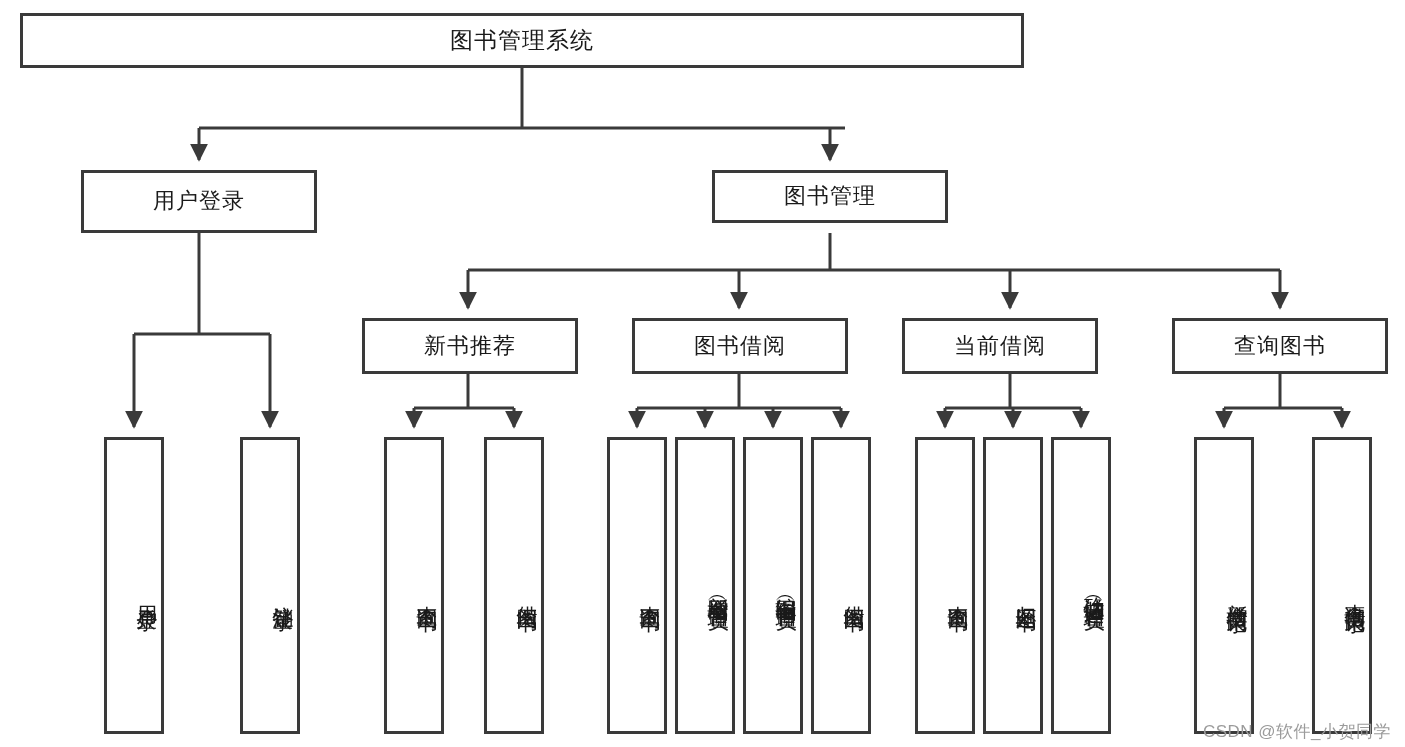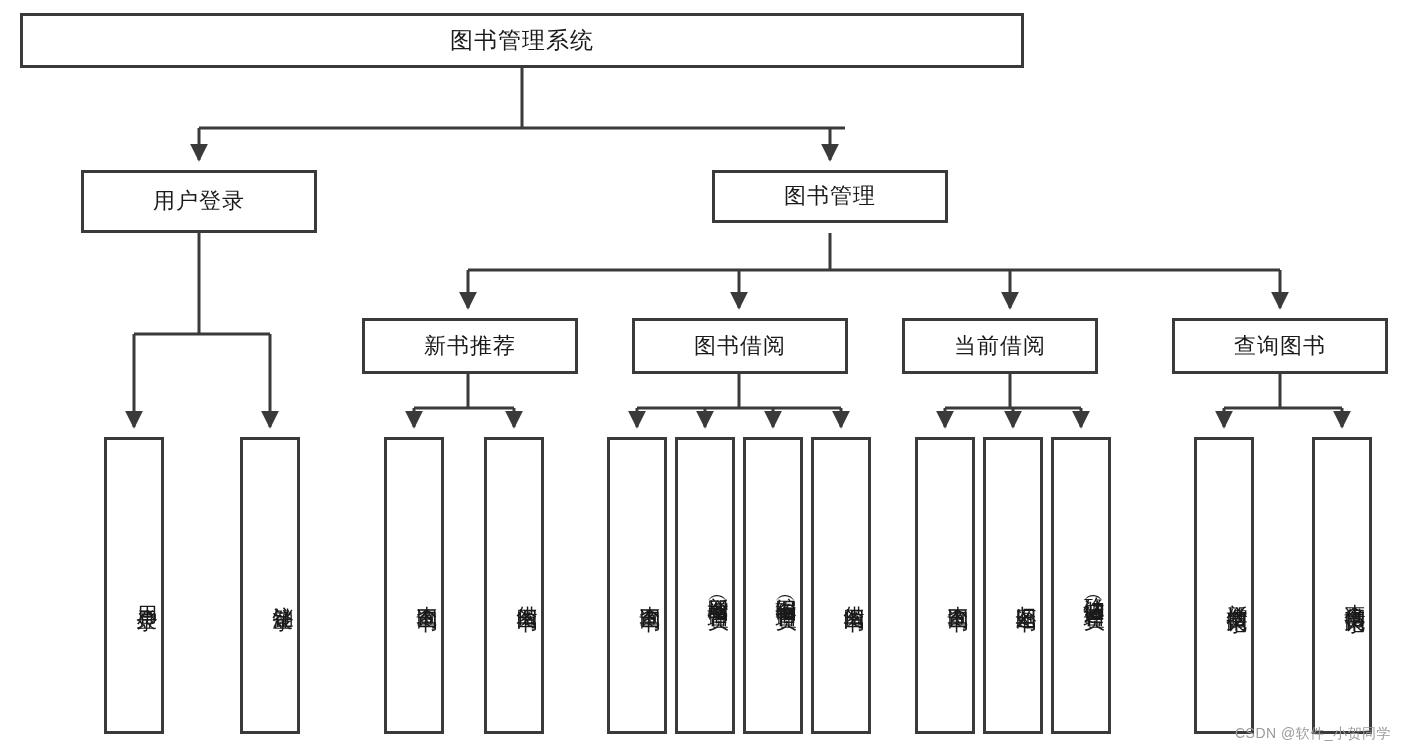--- a/index.html
+++ b/index.html
@@ -61,21 +61,21 @@
   .node-label {
     white-space: pre;
   }
   .node.vertical .node-label {
     white-space: normal;
   }
   #watermark {
     position: absolute;
     right: 14px;
     bottom: 4px;
-    font-size: 14px;
+    font-size: 17px;
     color: #9b9b9b;
     letter-spacing: 0.5px;
     white-space: nowrap;
     margin-top: 13px;
   }
 </style>
 </head>
 <body>
 
 <div id="diagram-canvas">

